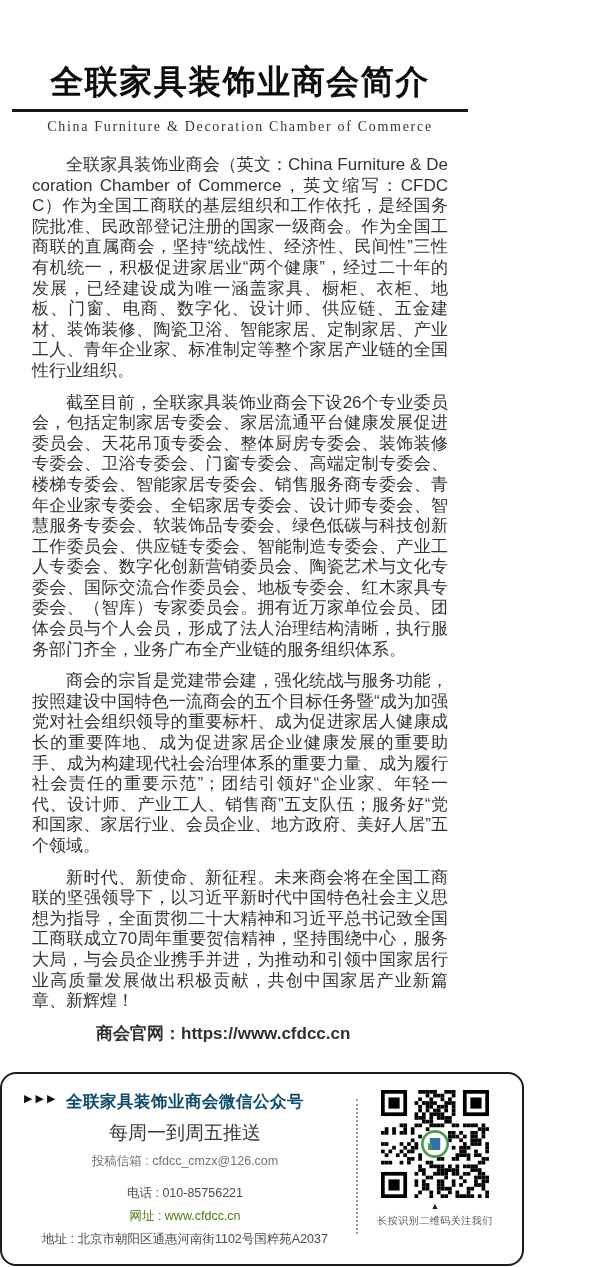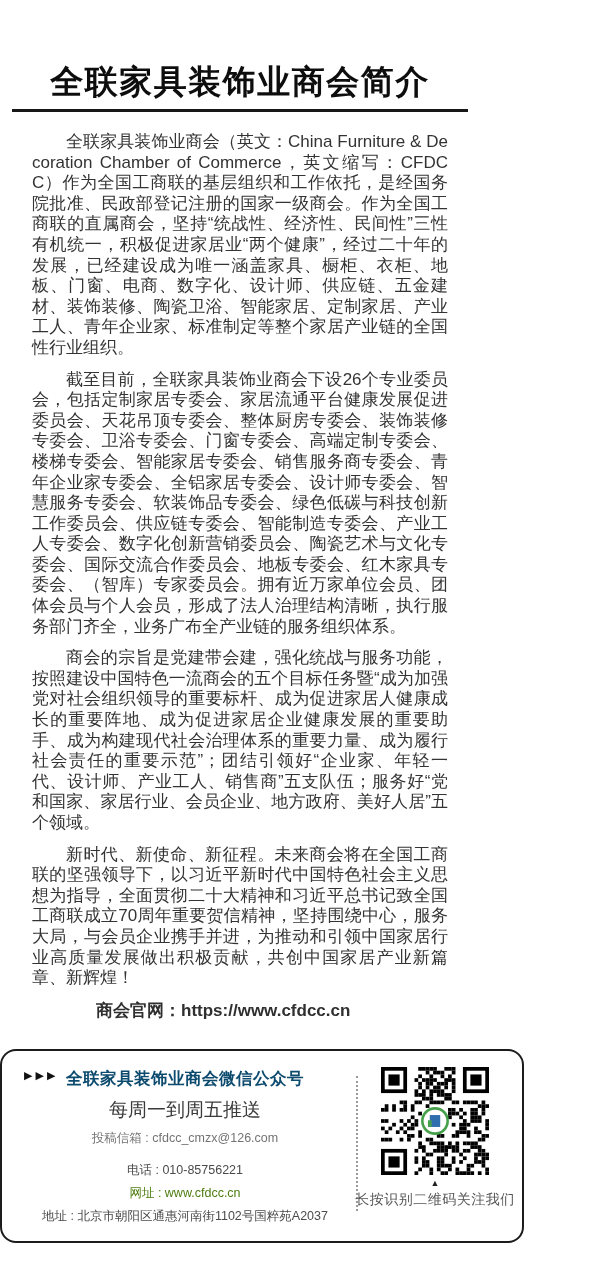--- a/index.html
+++ b/index.html
@@ -58,30 +58,31 @@
   .card-divider{
     width:0;border-left:2px dotted #9a9a9a;margin:10px 4px 14px 6px;
   }
   .card-right{
     width:146px;display:flex;flex-direction:column;align-items:center;
     padding-top:1px;
   }
   .qr-box{width:108px;height:108px;position:relative;}
   .qr-box svg{display:block;}
   .qr-pointer{font-size:9px;line-height:9px;margin-top:4px;color:#222;}
-  .qr-caption{margin-top:3px;font-size:14px;color:#555;letter-spacing:0.5px;white-space:nowrap;}
+  .qr-caption{margin-top:3px;font-size:10px;color:#555;letter-spacing:0.5px;white-space:nowrap;}
 </style>
 </head>
 <body>
 
 <div class="page">
 
   <div class="header">
     <h1 class="doc-title">全联家具装饰业商会简介</h1>
     <hr class="title-divider">
+    <div class="doc-subtitle">China Furniture &amp; Decoration Chamber of Commerce</div>
   </div>
 
   <div class="article">
     <p>全联家具装饰业商会（英文：China Furniture &amp; Decoration Chamber of Commerce，英文缩写：CFDCC）作为全国工商联的基层组织和工作依托，是经国务院批准、民政部登记注册的国家一级商会。作为全国工商联的直属商会，坚持“统战性、经济性、民间性”三性有机统一，积极促进家居业“两个健康”，经过二十年的发展，已经建设成为唯一涵盖家具、橱柜、衣柜、地板、门窗、电商、数字化、设计师、供应链、五金建材、装饰装修、陶瓷卫浴、智能家居、定制家居、产业工人、青年企业家、标准制定等整个家居产业链的全国性行业组织。</p>
     <p>截至目前，全联家具装饰业商会下设26个专业委员会，包括定制家居专委会、家居流通平台健康发展促进委员会、天花吊顶专委会、整体厨房专委会、装饰装修专委会、卫浴专委会、门窗专委会、高端定制专委会、楼梯专委会、智能家居专委会、销售服务商专委会、青年企业家专委会、全铝家居专委会、设计师专委会、智慧服务专委会、软装饰品专委会、绿色低碳与科技创新工作委员会、供应链专委会、智能制造专委会、产业工人专委会、数字化创新营销委员会、陶瓷艺术与文化专委会、国际交流合作委员会、地板专委会、红木家具专委会、（智库）专家委员会。拥有近万家单位会员、团体会员与个人会员，形成了法人治理结构清晰，执行服务部门齐全，业务广布全产业链的服务组织体系。</p>
     <p>商会的宗旨是党建带会建，强化统战与服务功能，按照建设中国特色一流商会的五个目标任务暨“成为加强党对社会组织领导的重要标杆、成为促进家居人健康成长的重要阵地、成为促进家居企业健康发展的重要助手、成为构建现代社会治理体系的重要力量、成为履行社会责任的重要示范”；团结引领好“企业家、年轻一代、设计师、产业工人、销售商”五支队伍；服务好“党和国家、家居行业、会员企业、地方政府、美好人居”五个领域。</p>
     <p>新时代、新使命、新征程。未来商会将在全国工商联的坚强领导下，以习近平新时代中国特色社会主义思想为指导，全面贯彻二十大精神和习近平总书记致全国工商联成立70周年重要贺信精神，坚持围绕中心，服务大局，与会员企业携手并进，为推动和引领中国家居行业高质量发展做出积极贡献，共创中国家居产业新篇章、新辉煌！</p>
   </div>
 
   <p class="website-line">商会官网：https://www.cfdcc.cn</p>

